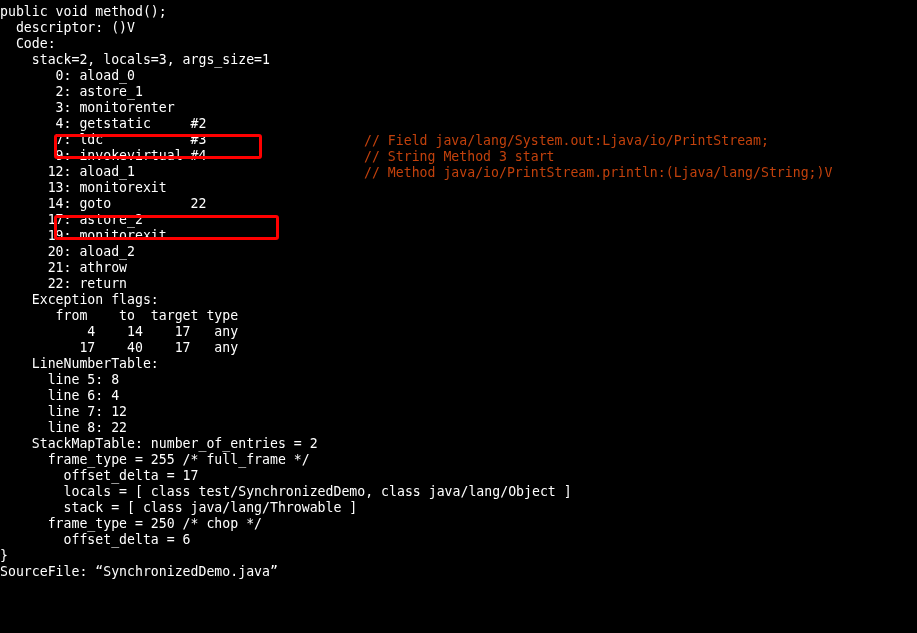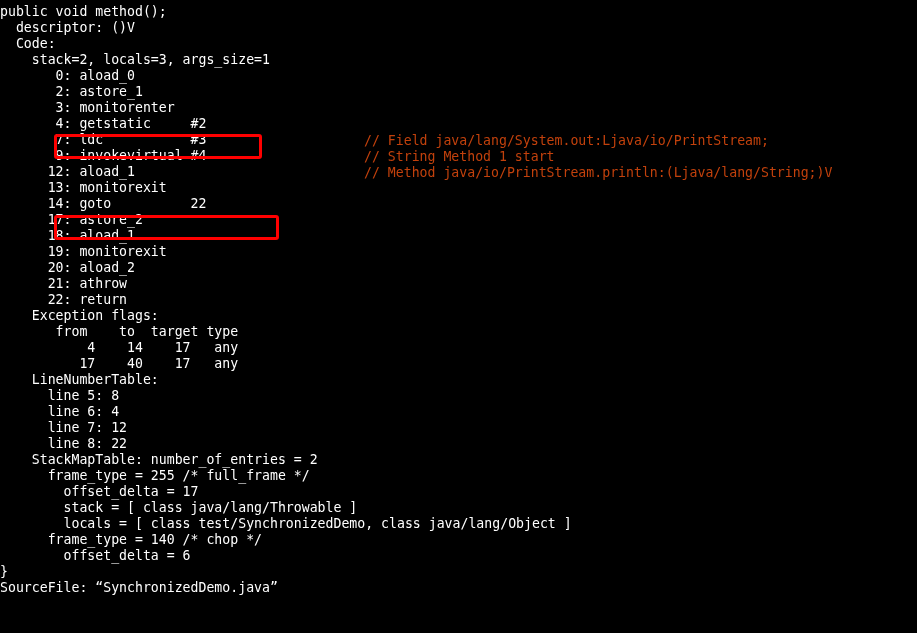--- a/index.html
+++ b/index.html
@@ -73,46 +73,45 @@
 
   <div id="code-pane">
       <div class="code-line"><span class="txt">public void method();</span></div>
       <div class="code-line"><span class="txt">  descriptor: ()V</span></div>
       <div class="code-line"><span class="txt">  Code:</span></div>
       <div class="code-line"><span class="txt">    stack=2, locals=3, args_size=1</span></div>
       <div class="code-line"><span class="txt">       0: aload_0</span></div>
       <div class="code-line"><span class="txt">       2: astore_1</span></div>
       <div class="code-line"><span class="txt">       3: monitorenter</span></div>
       <div class="code-line"><span class="txt">       4: getstatic     #2</span><span class="comment-col">// Field java/lang/System.out:Ljava/io/PrintStream;</span></div>
-      <div class="code-line"><span class="txt">       7: ldc           #3</span><span class="comment-col">// String Method 1 start</span></div>
+      <div class="code-line"><span class="txt">       7: ldc           #3</span><span class="comment-col">// String Method 3 start</span></div>
       <div class="code-line"><span class="txt">       9: invokevirtual #4</span><span class="comment-col">// Method java/io/PrintStream.println:(Ljava/lang/String;)V</span></div>
       <div class="code-line"><span class="txt">      12: aload_1</span></div>
       <div class="code-line"><span class="txt">      13: monitorexit</span></div>
       <div class="code-line"><span class="txt">      14: goto          22</span></div>
       <div class="code-line"><span class="txt">      17: astore_2</span></div>
-      <div class="code-line"><span class="txt">      18: aload_1</span></div>
       <div class="code-line"><span class="txt">      19: monitorexit</span></div>
       <div class="code-line"><span class="txt">      20: aload_2</span></div>
       <div class="code-line"><span class="txt">      21: athrow</span></div>
       <div class="code-line"><span class="txt">      22: return</span></div>
       <div class="code-line"><span class="txt">    Exception flags:</span></div>
       <div class="code-line"><span class="txt">       from    to  target type</span></div>
       <div class="code-line"><span class="txt">           4    14    17   any</span></div>
       <div class="code-line"><span class="txt">          17    40    17   any</span></div>
       <div class="code-line"><span class="txt">    LineNumberTable:</span></div>
       <div class="code-line"><span class="txt">      line 5: 8</span></div>
       <div class="code-line"><span class="txt">      line 6: 4</span></div>
       <div class="code-line"><span class="txt">      line 7: 12</span></div>
       <div class="code-line"><span class="txt">      line 8: 22</span></div>
       <div class="code-line"><span class="txt">    StackMapTable: number_of_entries = 2</span></div>
       <div class="code-line"><span class="txt">      frame_type = 255 /* full_frame */</span></div>
       <div class="code-line"><span class="txt">        offset_delta = 17</span></div>
+      <div class="code-line"><span class="txt">        locals = [ class test/SynchronizedDemo, class java/lang/Object ]</span></div>
       <div class="code-line"><span class="txt">        stack = [ class java/lang/Throwable ]</span></div>
-      <div class="code-line"><span class="txt">        locals = [ class test/SynchronizedDemo, class java/lang/Object ]</span></div>
-      <div class="code-line"><span class="txt">      frame_type = 140 /* chop */</span></div>
+      <div class="code-line"><span class="txt">      frame_type = 250 /* chop */</span></div>
       <div class="code-line"><span class="txt">        offset_delta = 6</span></div>
       <div class="code-line"><span class="txt">}</span></div>
       <div class="code-line"><span class="txt">SourceFile: “SynchronizedDemo.java”</span></div>
     </div>
 
   <div class="annot-box" id="annot-monitorenter" style="border-color: rgb(255, 0, 0);"></div>
 
   <div class="annot-box" id="annot-monitorexit" style="border-color: rgb(255, 0, 0);"></div>
 
 </div>

